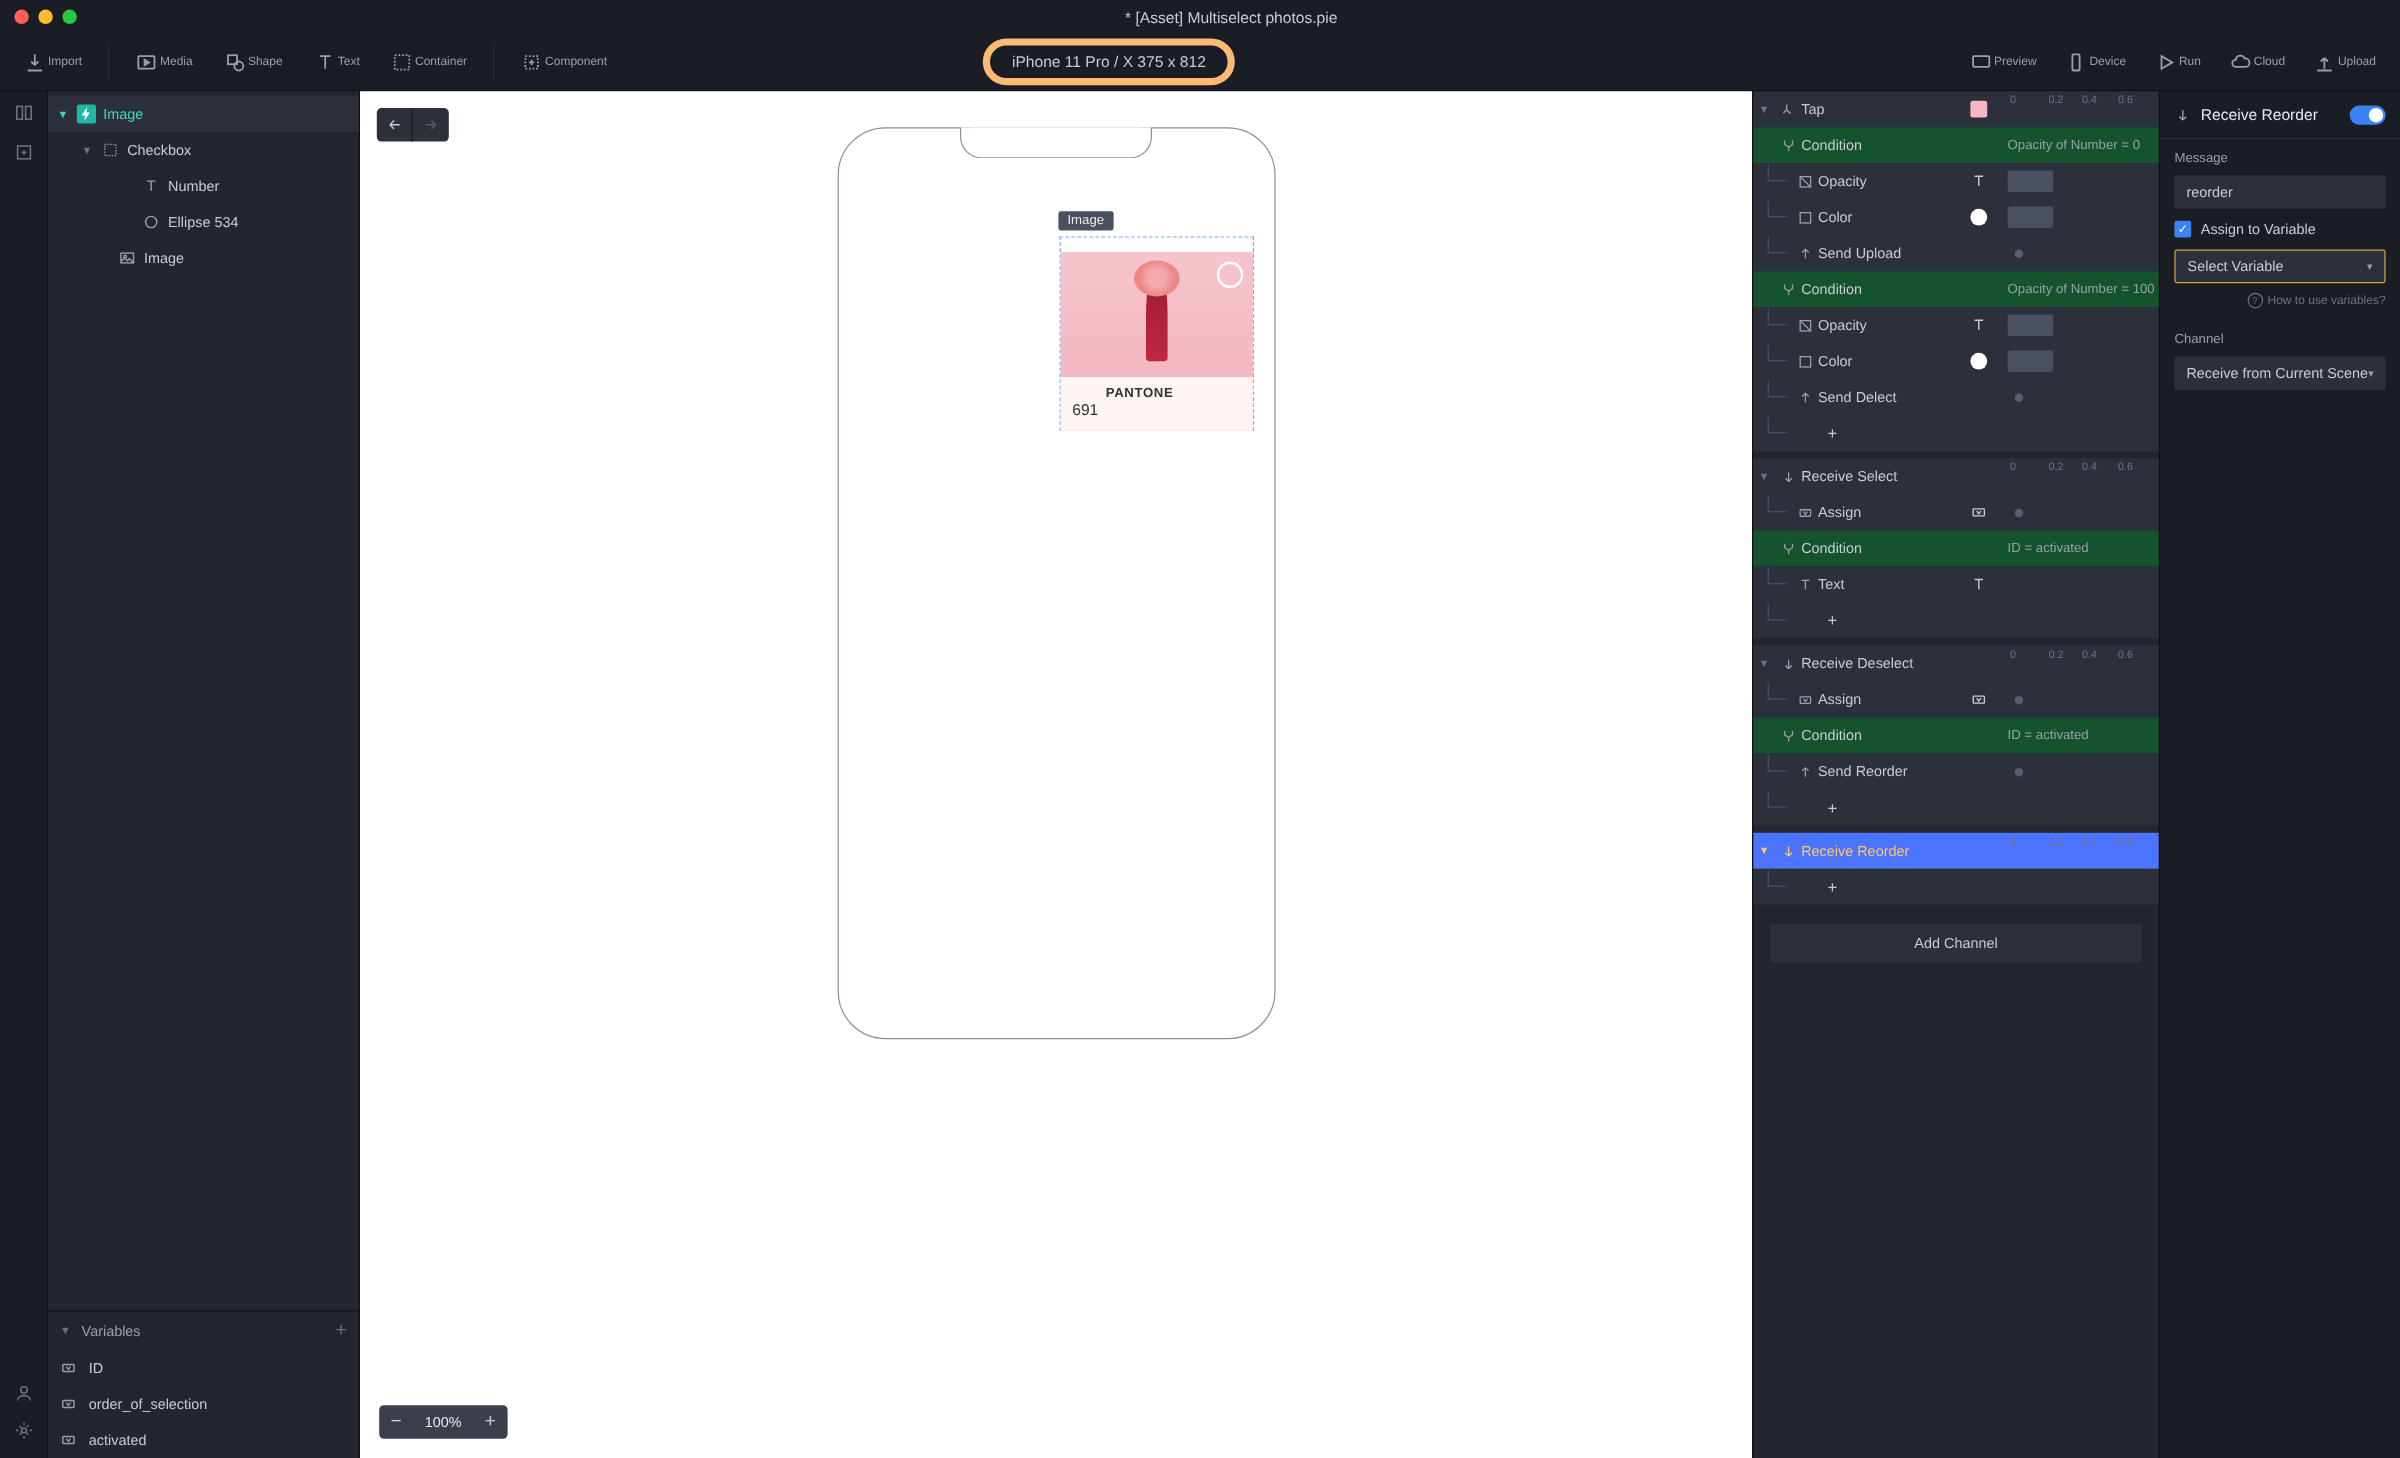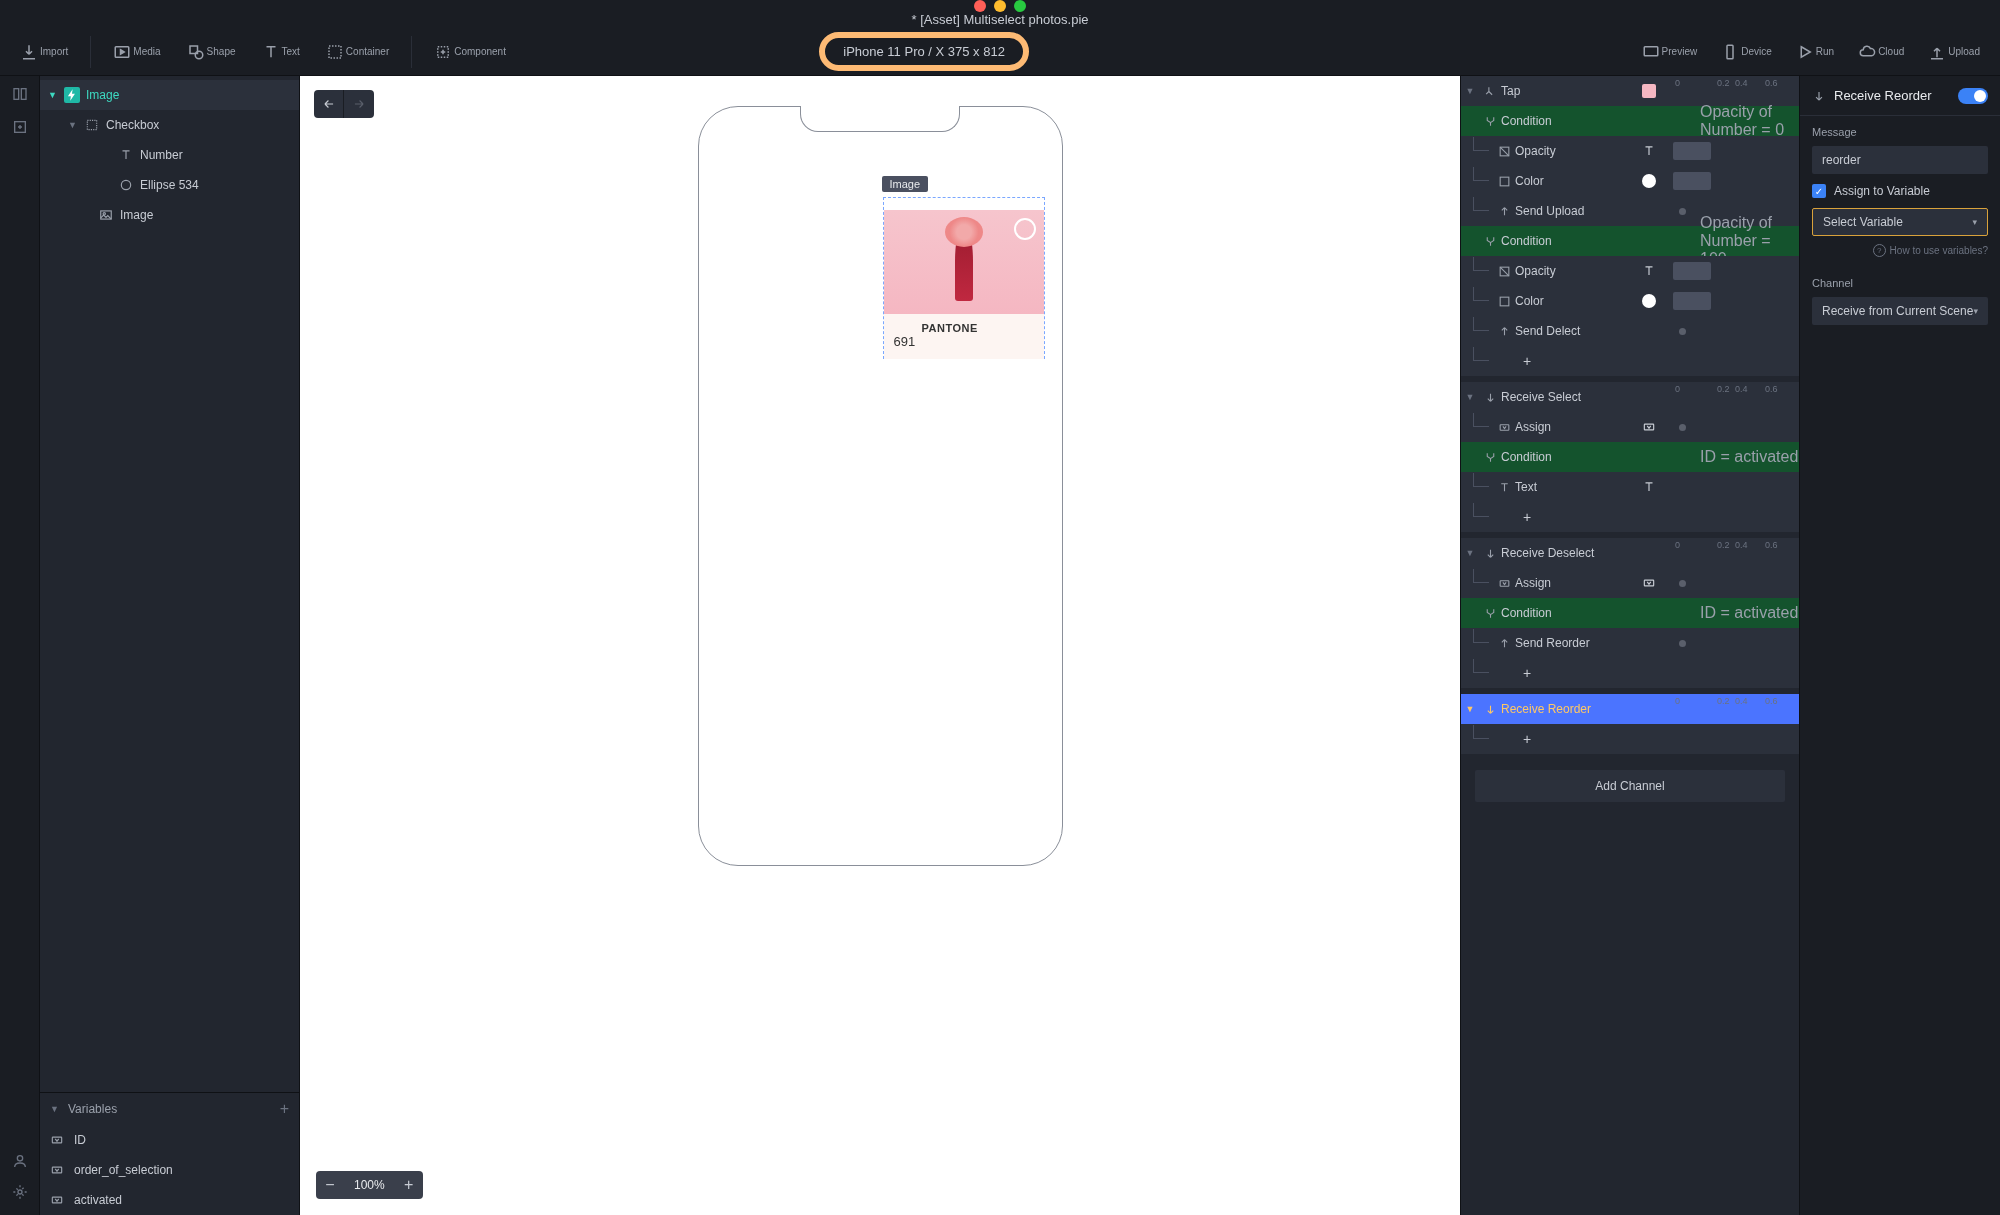--- a/index.html
+++ b/index.html
@@ -1,20 +1,20 @@
 <!DOCTYPE html>
 <html><head>
 <meta charset="utf-8">
 <style>
 * { margin: 0; padding: 0; box-sizing: border-box; font-family: -apple-system, BlinkMacSystemFont, "Segoe UI", sans-serif; }
 body { background: #1a1d23; color: #c8ccd4; font-size: 12px; overflow: hidden; }
 .app { display: flex; flex-direction: column; height: 100vh; width: 100vw; }
 
 
-.titlebar { height: 28px; background: #1a1d23; display: flex; align-items: center; padding: 0 12px; flex-direction: column; }
+.titlebar { height: 28px; background: #1a1d23; display: flex; align-items: center; padding: 0 12px; }
 .traffic { display: flex; gap: 8px; }
 .traffic span { width: 12px; height: 12px; border-radius: 50%; display: block; }
 .tl-close { background: #ff5f57; }
 .tl-min { background: #ffbd2e; }
 .tl-max { background: #28c940; }
 .title { flex: 1; text-align: center; color: #c8ccd4; font-size: 13px; }
 
 
 .toolbar { height: 48px; background: #1a1d23; border-bottom: 1px solid #0f1115; display: flex; align-items: center; padding: 0 8px; gap: 2px; }
 .tool-group { display: flex; align-items: center; gap: 2px; }
@@ -92,26 +92,26 @@
 .ticon svg { width: 13px; height: 13px; }
 .tlabel { flex: 1; color: #c8ccd4; font-size: 12px; }
 .tright { width: 28px; display:flex; align-items:center; justify-content:center; margin-right: 4px;}
 .tright svg { width:14px;height:14px; }
 .tswatch { width: 14px; height: 14px; border-radius: 2px; background:#fff; }
 .tcircle { width:14px;height:14px;border-radius:50%;background:#fff;}
 .tnest { width: 16px; border-left: 1px solid #4a5060; border-bottom: 1px solid #4a5060; height: 14px; margin-left: 12px; margin-right: 4px; margin-top:-14px; position:relative;}
 .trow.item .tnest, .trow.cond .tnest, .trow.plus .tnest { }
 .ruler-ticks { position:absolute; right:0; top:0; width:130px; height:30px; }
 .ruler-ticks span { position:absolute; top:2px; font-size:9px; color:#6b7280;}
-.ruler-ticks .t0 { left: 6px;} .ruler-ticks .t2 { left: 48px;} .ruler-ticks .t4 { left: 66px;} .ruler-ticks .t6 { left: 96px;}
+.ruler-ticks .t0 { left: 6px;} .ruler-ticks .t2 { left: 38px;} .ruler-ticks .t4 { left: 66px;} .ruler-ticks .t6 { left: 96px;}
 .kf-dot { width:7px;height:7px;border-radius:50%;background:#5a5f6b; margin-left: 6px;}
 .val-box { width: 38px; height: 18px; background:#4a5060; border-radius:2px; margin-right:4px;}
 .trow-left { display:flex; align-items:center; width: 206px; height:100%; }
 .trow-right-area { flex:1; display:flex; align-items:center; padding-left:6px;}
-.cond-text { font-size: 16px; color: #9aa0ab; margin-left: 27px; }
+.cond-text { font-size: 11px; color: #9aa0ab; }
 .plus-btn { color:#c8ccd4; font-size:14px; margin-left: 30px; cursor:pointer;}
 .add-trigger { margin: 10px 14px; height: 32px; background:#2b303b; display:flex;align-items:center;justify-content:center; color:#c8ccd4; cursor:pointer; border-radius:2px;}
 
 
 .props { width: 200px; background: #1a1d23; display:flex; flex-direction:column; padding: 0; }
 .prop-header { display:flex; align-items:center; height: 40px; padding: 0 12px; gap: 8px; border-bottom: 1px solid #2a2e38;}
 .prop-header svg { width:14px;height:14px;color:#9aa0ab;}
 .prop-header .ptitle { flex:1; color:#e8eaed; font-size: 13px; }
 .toggle { width: 30px; height: 16px; background:#3b82f6; border-radius: 10px; position:relative; cursor:pointer;}
 .toggle::after { content:''; position:absolute; right:2px; top:2px; width:12px;height:12px;background:#fff;border-radius:50%;}

